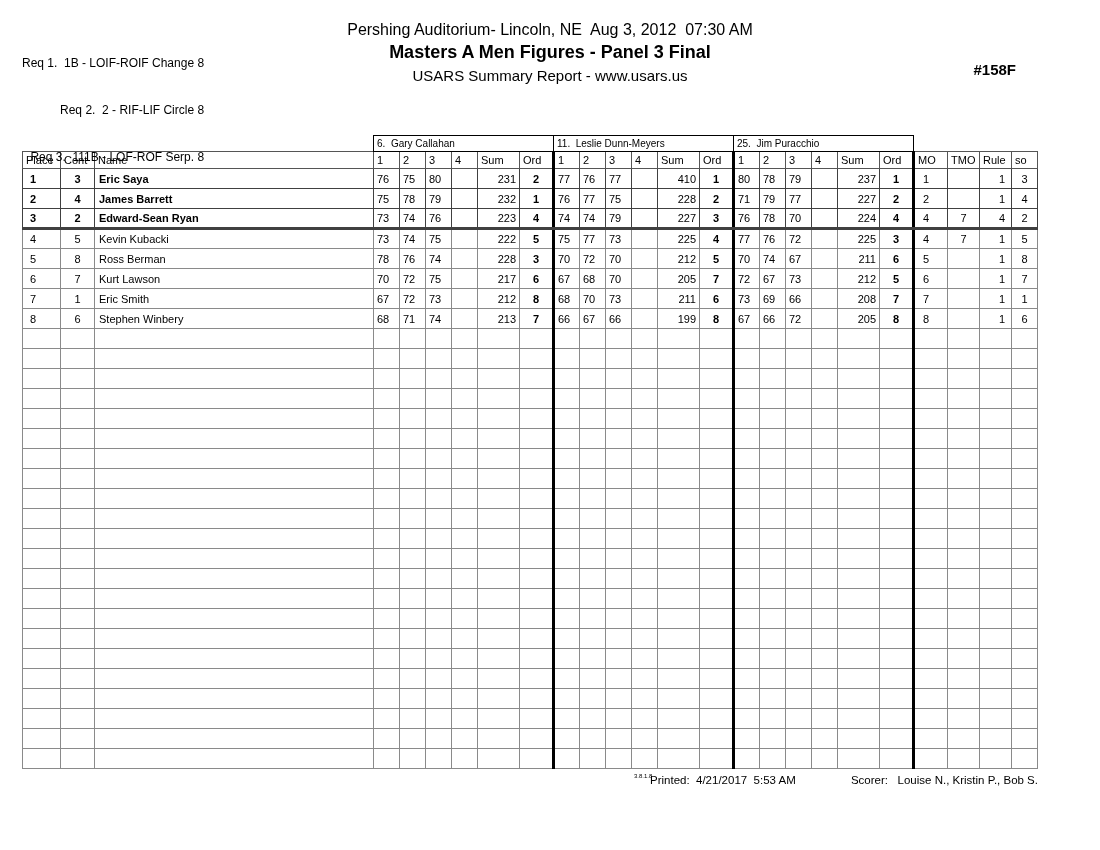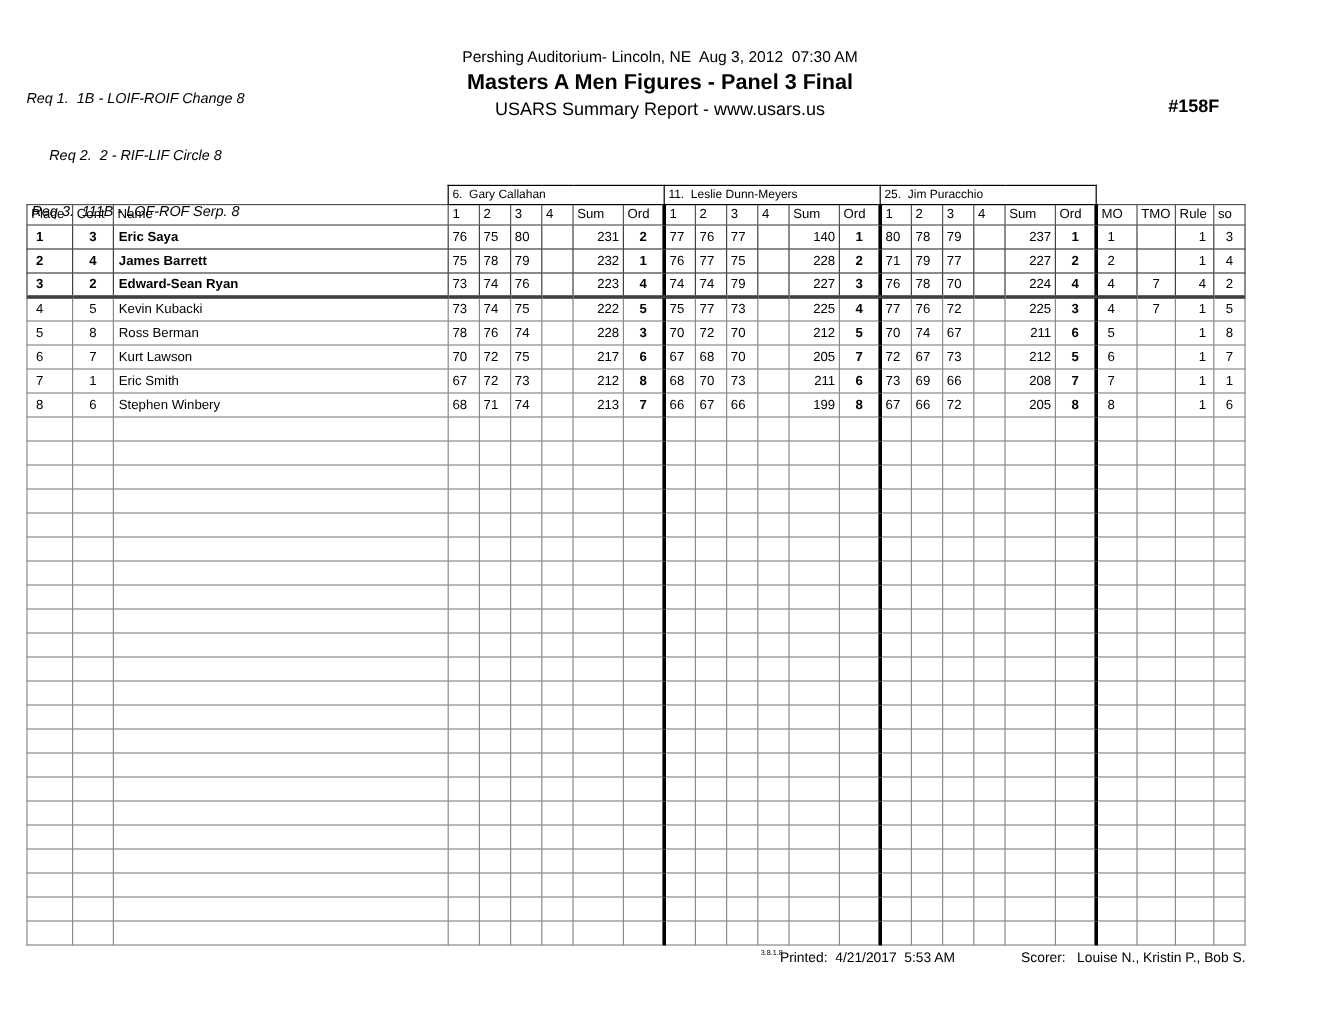--- a/index.html
+++ b/index.html
@@ -7,24 +7,24 @@
   body {
     width: 1100px; height: 850px;
     font-family: "Liberation Sans", sans-serif;
     color: #000;
     overflow: hidden;
   }
   .page { position: relative; padding: 20px 22px 0 22px; }
 
   
   .hdr { position: relative; height: 92px; text-align: center; }
-  .req { position: absolute; left: 0; top: 4px; text-align: center;
-         font-size: 12px; line-height: 1.3; white-space: pre; font-style: italic; }
+  .req { position: absolute; left: 0; top: 4px; text-align: right;
+         font-size: 12px; line-height: 1.3; white-space: pre; }
   .title  { font-size: 17px; font-weight: bold; padding-top: 2px; }
-  .venue  { font-size: 13px; margin-top: 20px; white-space: pre; }
+  .venue  { font-size: 16px; margin-top: 1px; white-space: pre; }
   .event  { font-size: 18px; font-weight: bold; margin-top: 3px; }
   .report { font-size: 15px; margin-top: 4px; }
   .num { position: absolute; right: 62px; top: 4px; font-size: 15px; font-weight: bold; margin-top: 36px; }
 
   
   table { border-collapse: collapse; table-layout: fixed; margin-top: 22px; font-size: 11px; }
   td { border: 1px solid #8a8a8a; height: 20px; padding: 0 0 0 3px;
        overflow: hidden; white-space: pre; }
   tr.judge-row td { height: 16px; border: 1px solid #000; font-size: 10px; }
   tr.judge-row td.blank { border: none; }
@@ -139,21 +139,21 @@
           <td class="cell-score">76</td>
           <td class="cell-score">75</td>
           <td class="cell-score">80</td>
           <td class="cell-score"></td>
           <td class="cell-sum">231</td>
           <td class="cell-ord thickR">2</td>
           <td class="cell-score">77</td>
           <td class="cell-score">76</td>
           <td class="cell-score">77</td>
           <td class="cell-score"></td>
-          <td class="cell-sum">140</td>
+          <td class="cell-sum">410</td>
           <td class="cell-ord thickR">1</td>
           <td class="cell-score">80</td>
           <td class="cell-score">78</td>
           <td class="cell-score">79</td>
           <td class="cell-score"></td>
           <td class="cell-sum">237</td>
           <td class="cell-ord thickR">1</td>
           <td class="cell-mo">1</td>
           <td class="cell-tmo"></td>
           <td class="cell-rule">1</td>

